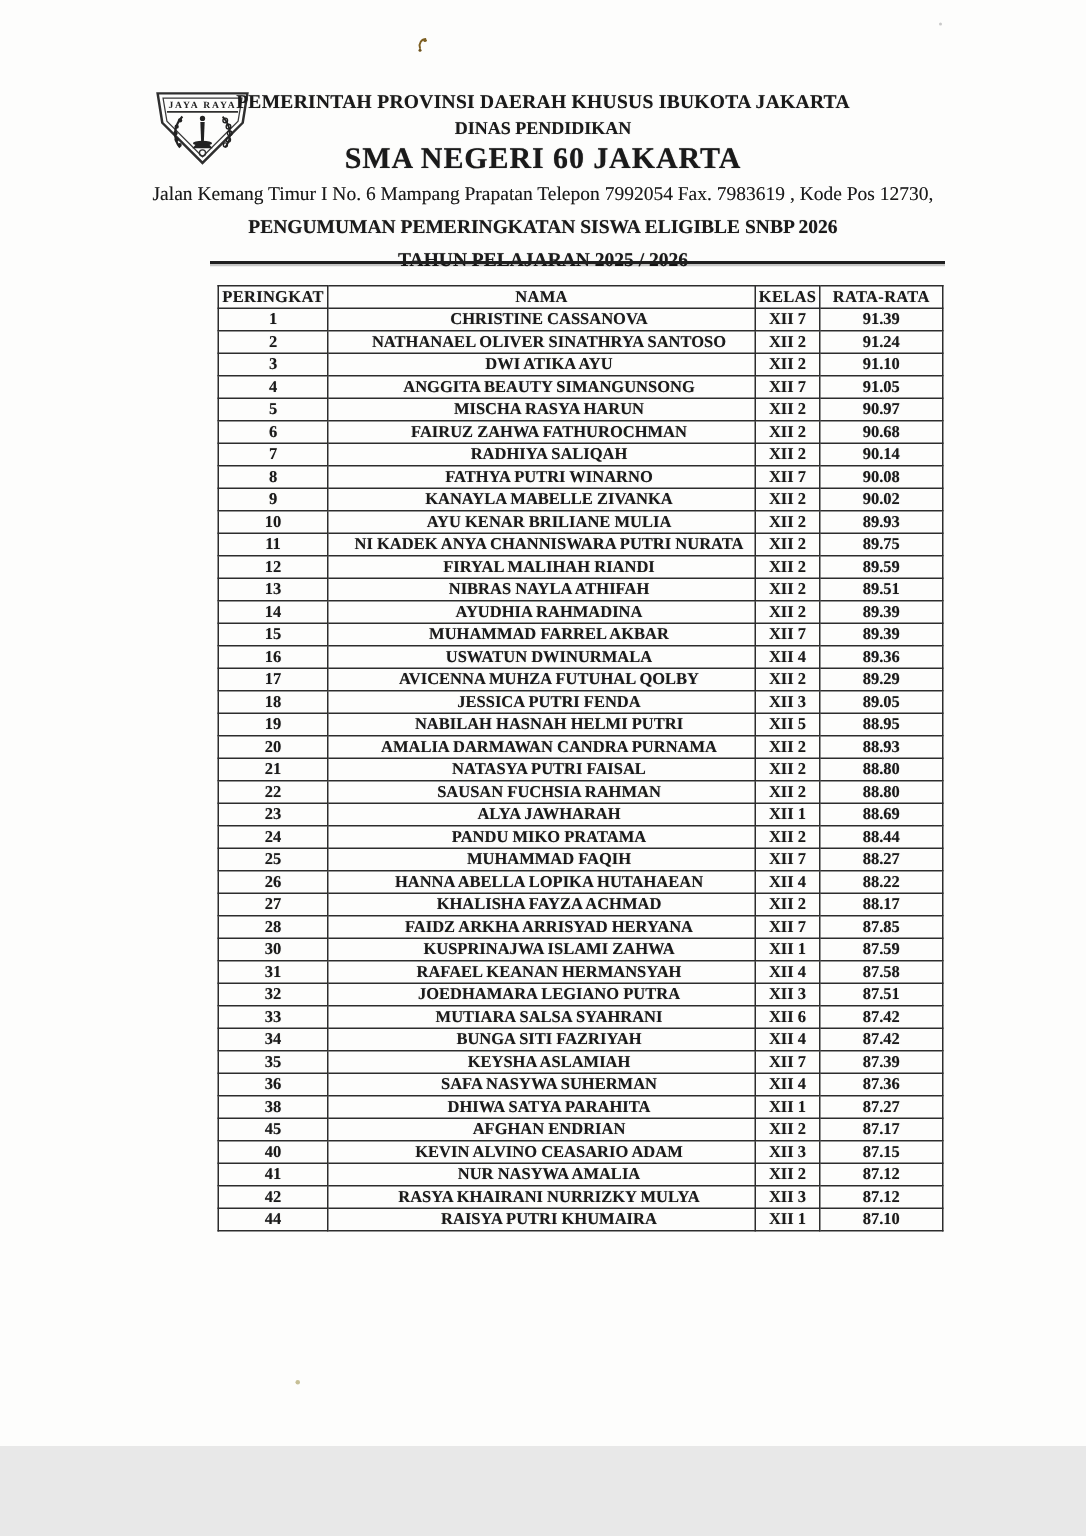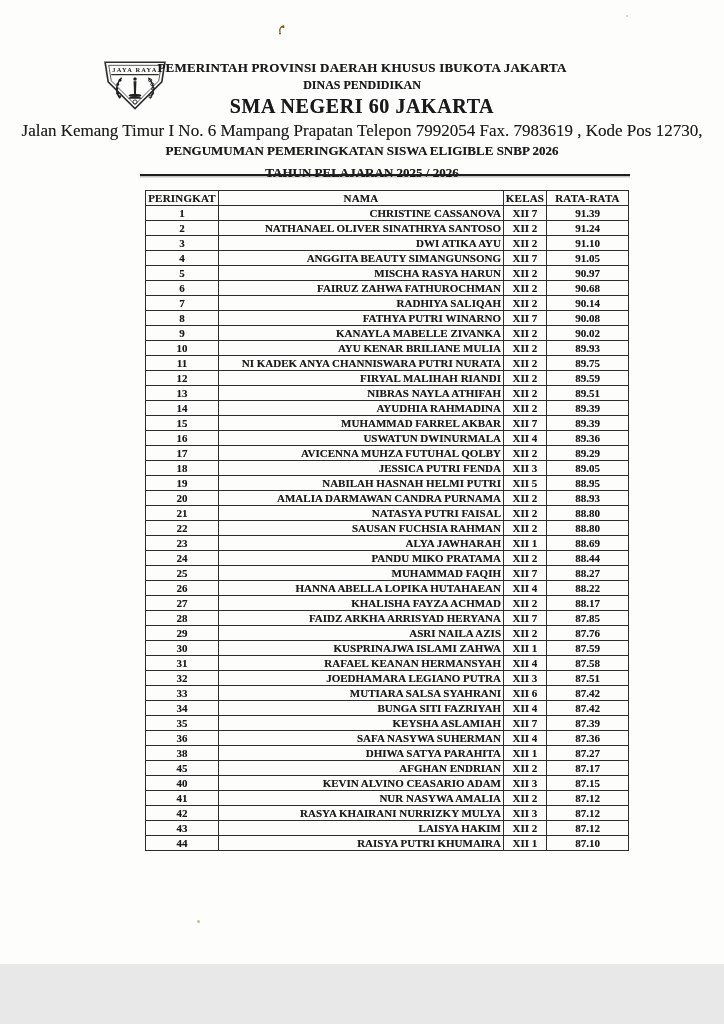--- a/index.html
+++ b/index.html
@@ -11,41 +11,41 @@
     background:#fdfdfc;
     font-family:"Liberation Serif", serif;
     color:#1a1a1a;
     overflow:hidden;
   }
   
   .letterhead { position:absolute; top:60px; left:0; width:100%; text-align:center; }
   .lh-gov   { font-size:13px; font-weight:bold; letter-spacing:0.2px; text-shadow:0 0 0.5px rgba(30,30,30,0.55); }
   .lh-dept  { font-size:12px; font-weight:bold; margin-top:2px; text-shadow:0 0 0.5px rgba(30,30,30,0.55); }
   .lh-school{ font-size:20px; font-weight:bold; margin-top:2px; letter-spacing:0.6px; text-shadow:0 0 0.6px rgba(20,20,20,0.6); }
-  .lh-addr  { font-size:17px; margin-top:3px; text-shadow:0 0 0.4px rgba(40,40,40,0.45); }
+  .lh-addr  { font-size:13px; margin-top:3px; text-shadow:0 0 0.4px rgba(40,40,40,0.45); }
   .logo {
     position:absolute; left:102px; top:60px; width:66px; height:54px;
   }
   
   .doc-title { position:absolute; top:143px; left:0; width:100%; text-align:center;
                font-weight:bold; font-size:13px; text-shadow:0 0 0.5px rgba(30,30,30,0.55); }
   .doc-title .t2 { margin-top:6px; }
   .title-rule { position:absolute; top:174px; left:140px; width:490px; height:2.4px;
                 background:#1f1f1f; box-shadow:0 1.5px 0 rgba(0,0,0,0.22); }
   
   .rank-table {
     position:absolute; top:190px; left:145px; width:483px;
     border-collapse:collapse; table-layout:fixed;
     font-size:11px; font-weight:bold;
     text-shadow:0 0 0.5px rgba(35,35,35,0.5);
   }
   .rank-table th, .rank-table td { border:1.4px solid #2d2d2d; overflow:hidden; white-space:nowrap; }
   .rank-table th { height:15px; text-align:center; font-size:11px; letter-spacing:0.2px; }
   .rank-table td { height:14px; line-height:14px; padding:0 2px; text-align:center; }
-  .rank-table td.c-name { text-align:right; padding-left:12px; }
+  .rank-table td.c-name { text-align:center; padding-left:12px; }
   col.w-rank { width:73px; } col.w-name { width:285px; }
   col.w-class { width:43px; } col.w-avg { width:82px; }
   
   .speck-squiggle { position:absolute; left:277px; top:23px; width:10px; height:13px; }
   .speck-dot-a { position:absolute; left:197px; top:920px; width:3px; height:3px; border-radius:50%;
                  background:#b3aa74; opacity:0.75; }
   .speck-dot-b { position:absolute; left:626px; top:15px; width:2px; height:2px; border-radius:50%;
                  background:#c9c9c9; }
   .speck-dot-c { position:absolute; left:333px; top:993px; width:2px; height:2px; border-radius:50%;
                  background:#cfcfcf; }
@@ -284,26 +284,20 @@
           <td class="c-class">XII 2</td>
           <td class="c-avg">88.17</td>
         </tr>
         <tr>
           <td class="c-rank">28</td>
           <td class="c-name">FAIDZ ARKHA ARRISYAD HERYANA</td>
           <td class="c-class">XII 7</td>
           <td class="c-avg">87.85</td>
         </tr>
         <tr>
-          <td class="c-rank">29</td>
-          <td class="c-name">ASRI NAILA AZIS</td>
-          <td class="c-class">XII 2</td>
-          <td class="c-avg">87.76</td>
-        </tr>
-        <tr>
           <td class="c-rank">30</td>
           <td class="c-name">KUSPRINAJWA ISLAMI ZAHWA</td>
           <td class="c-class">XII 1</td>
           <td class="c-avg">87.59</td>
         </tr>
         <tr>
           <td class="c-rank">31</td>
           <td class="c-name">RAFAEL KEANAN HERMANSYAH</td>
           <td class="c-class">XII 4</td>
           <td class="c-avg">87.58</td>
@@ -362,26 +356,20 @@
           <td class="c-class">XII 2</td>
           <td class="c-avg">87.12</td>
         </tr>
         <tr>
           <td class="c-rank">42</td>
           <td class="c-name">RASYA KHAIRANI NURRIZKY MULYA</td>
           <td class="c-class">XII 3</td>
           <td class="c-avg">87.12</td>
         </tr>
         <tr>
-          <td class="c-rank">43</td>
-          <td class="c-name">LAISYA HAKIM</td>
-          <td class="c-class">XII 2</td>
-          <td class="c-avg">87.12</td>
-        </tr>
-        <tr>
           <td class="c-rank">44</td>
           <td class="c-name">RAISYA PUTRI KHUMAIRA</td>
           <td class="c-class">XII 1</td>
           <td class="c-avg">87.10</td>
         </tr>
       </tbody>
   </table>
 
 </div>
 

